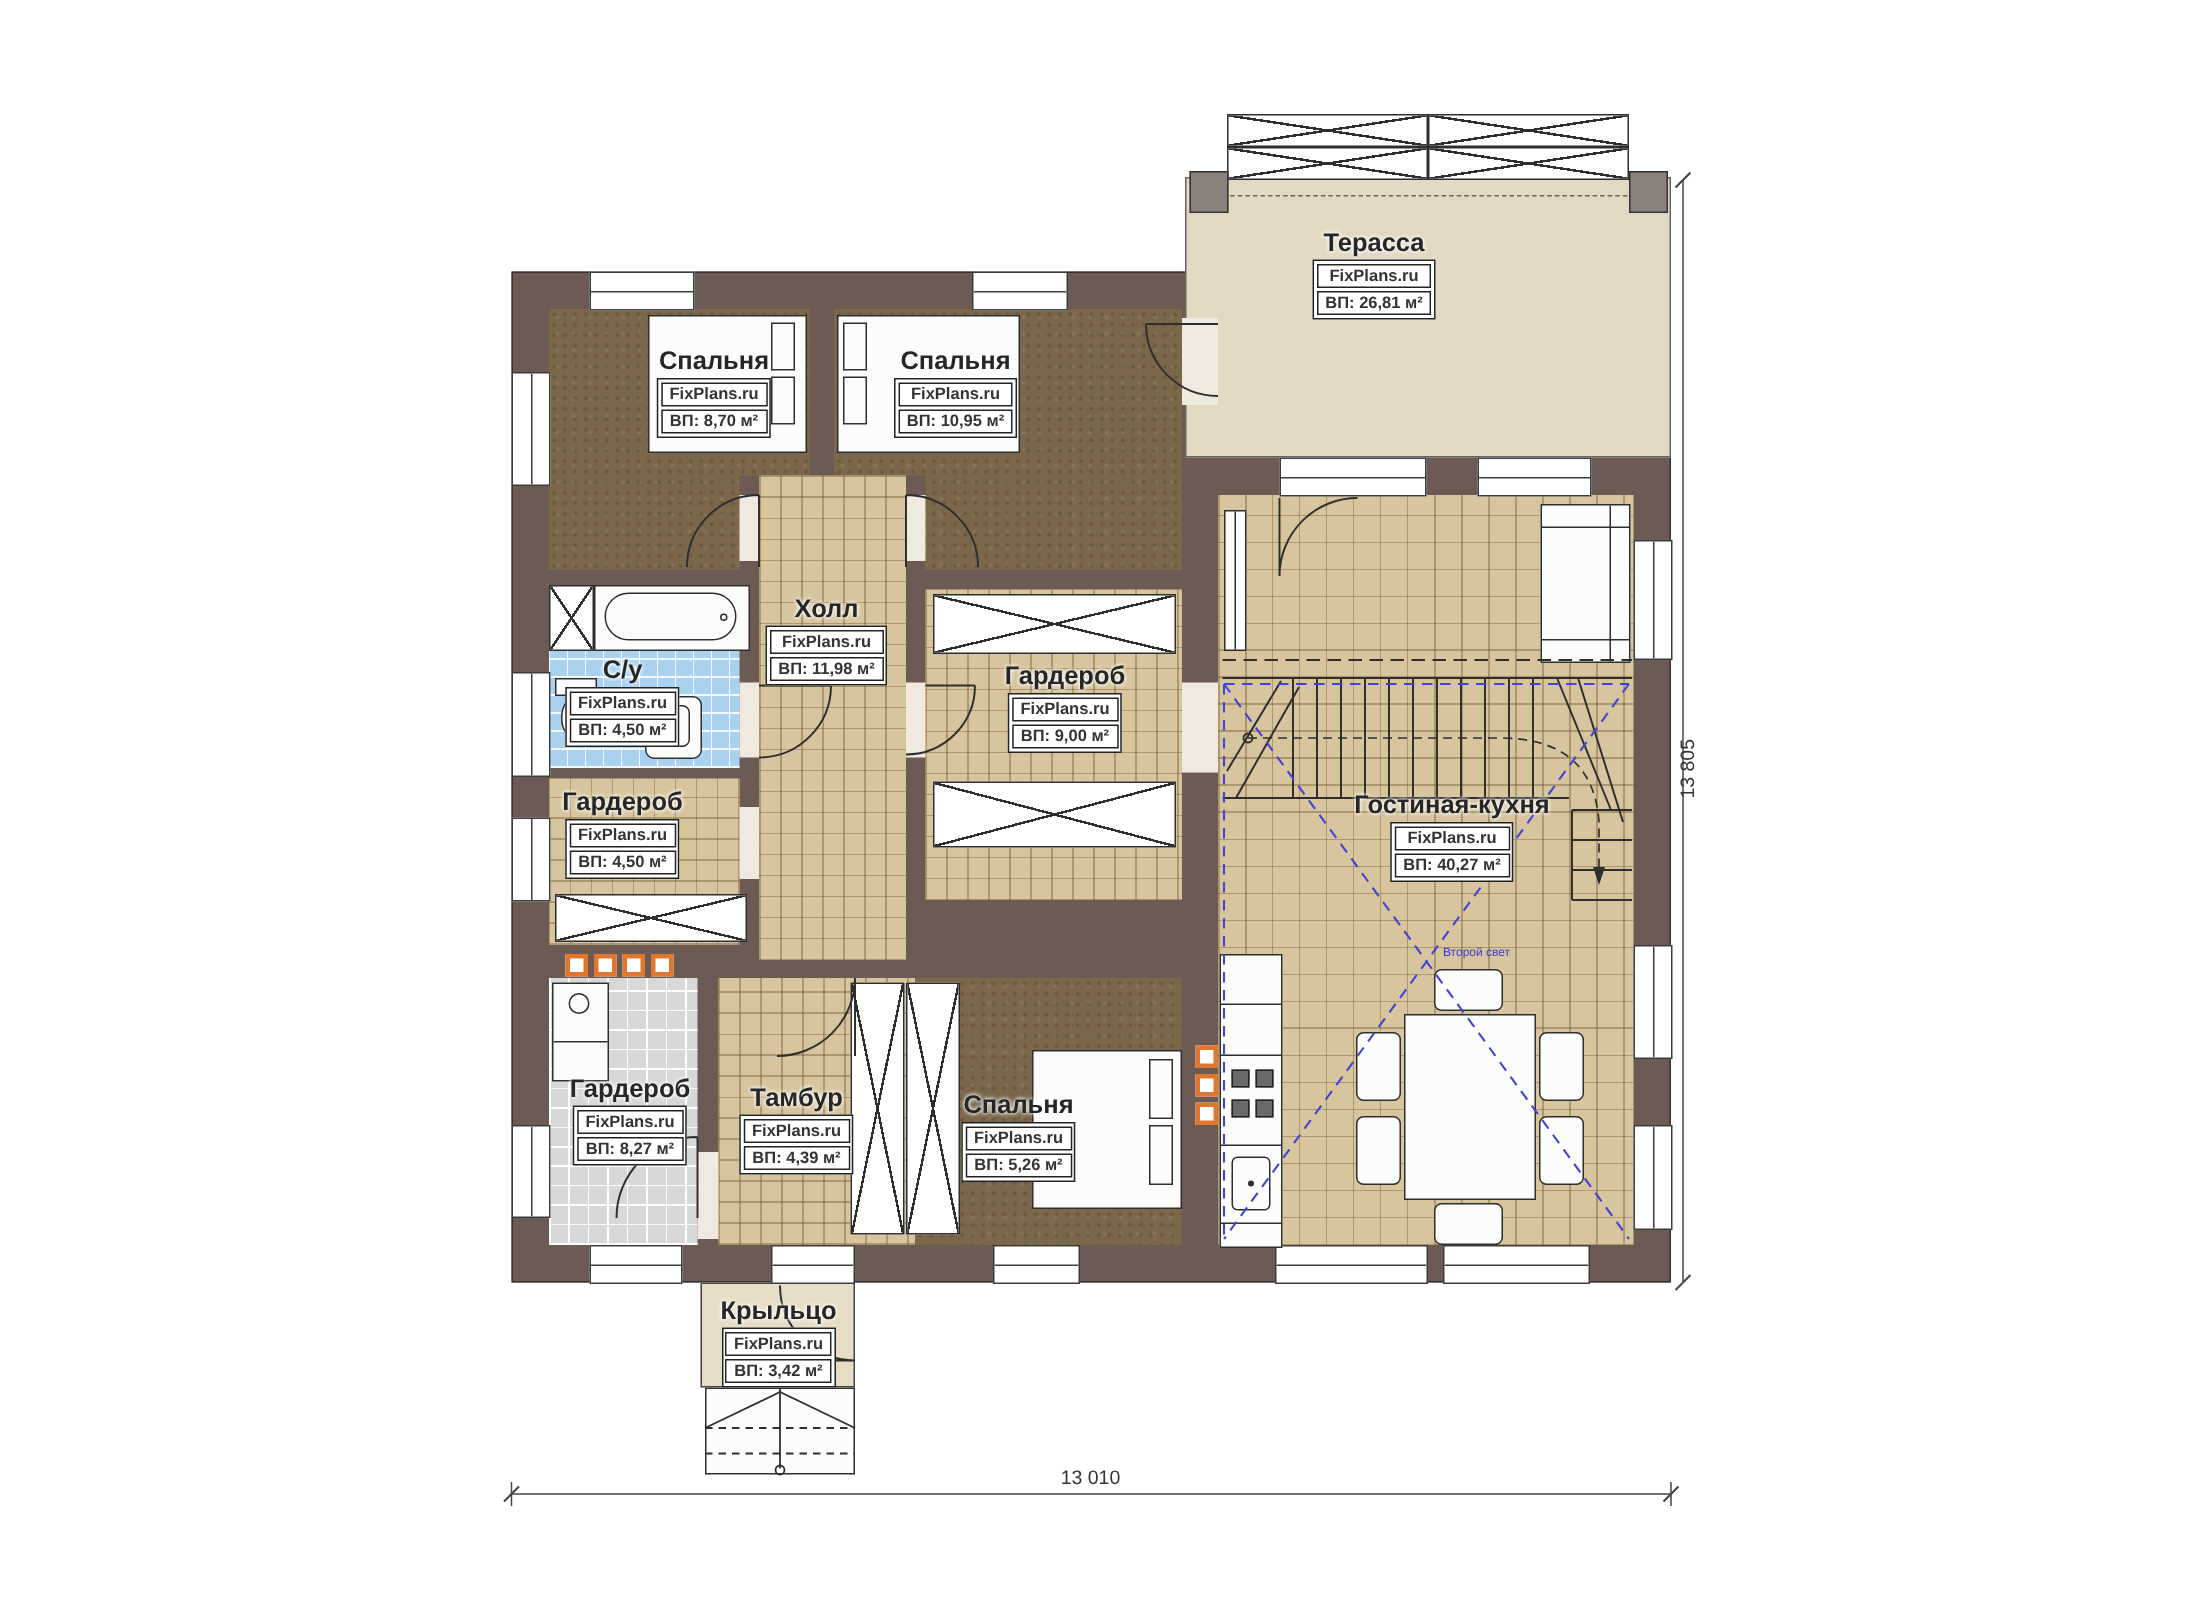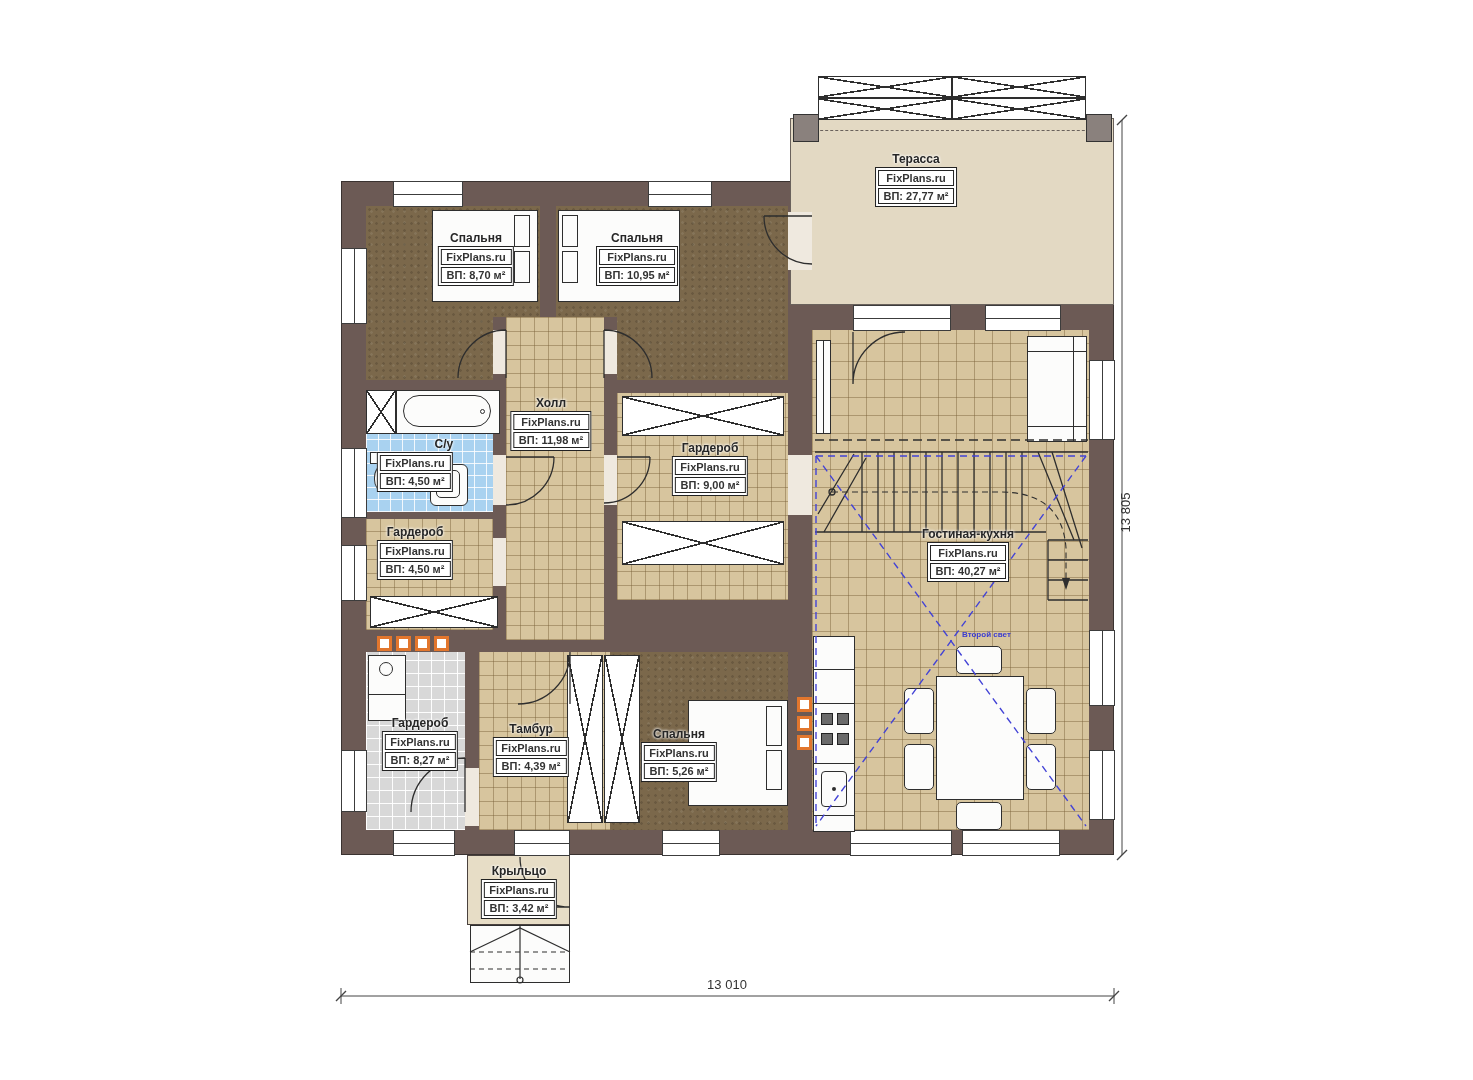--- a/index.html
+++ b/index.html
@@ -35,28 +35,28 @@
   .win-v::after{content:"";position:absolute;top:0;bottom:0;left:50%;border-left:1px solid #3c3c3c;}
   .open{position:absolute;background:#efe9df;box-sizing:border-box;}
   
   .furn{position:absolute;background:#fcfcfb;border:1.4px solid #2e2e2e;box-sizing:border-box;}
   .xpanel{position:absolute;box-sizing:border-box;border:1.4px solid #2e2e2e;background:
     linear-gradient(to top right, transparent calc(50% - .8px), #2e2e2e calc(50% - .8px), #2e2e2e calc(50% + .8px), transparent calc(50% + .8px)),
     linear-gradient(to bottom right, transparent calc(50% - .8px), #2e2e2e calc(50% - .8px), #2e2e2e calc(50% + .8px), transparent calc(50% + .8px)),#fff;}
   .orange-sq{position:absolute;width:15px;height:15px;background:#fff;border:3px solid #e2762d;box-sizing:border-box;z-index:8;}
   
   .rlabel{position:absolute;transform:translateX(-50%);text-align:center;z-index:30;}
-  .rlabel .t{font-weight:bold;font-size:12px;color:#262626;white-space:nowrap;
+  .rlabel .t{font-weight:bold;font-size:17px;color:#262626;white-space:nowrap;
     text-shadow:0 0 3px rgba(255,255,255,.95),0 0 3px rgba(255,255,255,.95);}
   .rlabel .box{display:inline-block;background:#fff;border:1.5px solid #222;padding:1.5px;margin-top:1px;}
   .rlabel .row{border:1.3px solid #222;font-weight:bold;font-size:11px;color:#333;
     padding:0 5px;line-height:14.5px;white-space:nowrap;}
   .rlabel .row + .row{margin-top:1.5px;}
   
-  #second-light-text{position:absolute;left:962px;top:630px;font-size:8px;font-weight:bold;color:#3b3bd0;z-index:25;}
+  #second-light-text{position:absolute;left:962px;top:630px;font-size:8px;font-weight:normal;color:#3b3bd0;z-index:25;}
   .dimtxt{position:absolute;font-size:13px;color:#333;text-align:center;z-index:35;}
   #svg-overlay{position:absolute;left:0;top:0;z-index:20;pointer-events:none;}
   .thinline{position:absolute;border-top:1px dashed #6a625c;}
 </style>
 </head>
 <body>
 
 <div id="canvas">
 
   <div id="house-walls" class="abs" style="left:341px;top:181px;width:773px;height:674px;"></div>
@@ -224,21 +224,21 @@
       <path d="M336,1001L346,991 M1109,1001L1119,991" stroke-width="1.4"></path>
       <path d="M1122,120V855"></path>
       <path d="M1117,125L1127,115 M1117,860L1127,850" stroke-width="1.4"></path>
       <path d="M952,76V120" stroke="#2e2e2e" stroke-width="1.2"></path>
     </g>
   </svg>
 
   <div class="rlabel" style="left:916px;top:152px;">
     <div class="t">Терасса</div>
     <div class="box"><div class="row">FixPlans.ru</div>
-      <div class="row">ВП: 27,77 м²</div></div>
+      <div class="row">ВП: 26,81 м²</div></div>
   </div>
   <div class="rlabel" style="left:476px;top:231px;">
     <div class="t">Спальня</div>
     <div class="box"><div class="row">FixPlans.ru</div>
       <div class="row">ВП: 8,70 м²</div></div>
   </div>
   <div class="rlabel" style="left:637px;top:231px;">
     <div class="t">Спальня</div>
     <div class="box"><div class="row">FixPlans.ru</div>
       <div class="row">ВП: 10,95 м²</div></div>
@@ -246,21 +246,21 @@
   <div class="rlabel" style="left:551px;top:396px;">
     <div class="t">Холл</div>
     <div class="box"><div class="row">FixPlans.ru</div>
       <div class="row">ВП: 11,98 м²</div></div>
   </div>
   <div class="rlabel" style="left:710px;top:441px;">
     <div class="t">Гардероб</div>
     <div class="box"><div class="row">FixPlans.ru</div>
       <div class="row">ВП: 9,00 м²</div></div>
   </div>
-  <div class="rlabel" style="left:415px;top:437px;text-align:right;">
+  <div class="rlabel" style="left:415px;top:437px;">
     <div class="t">С/у</div>
     <div class="box"><div class="row">FixPlans.ru</div>
       <div class="row">ВП: 4,50 м²</div></div>
   </div>
   <div class="rlabel" style="left:415px;top:525px;">
     <div class="t">Гардероб</div>
     <div class="box"><div class="row">FixPlans.ru</div>
       <div class="row">ВП: 4,50 м²</div></div>
   </div>
   <div class="rlabel" style="left:968px;top:527px;">

